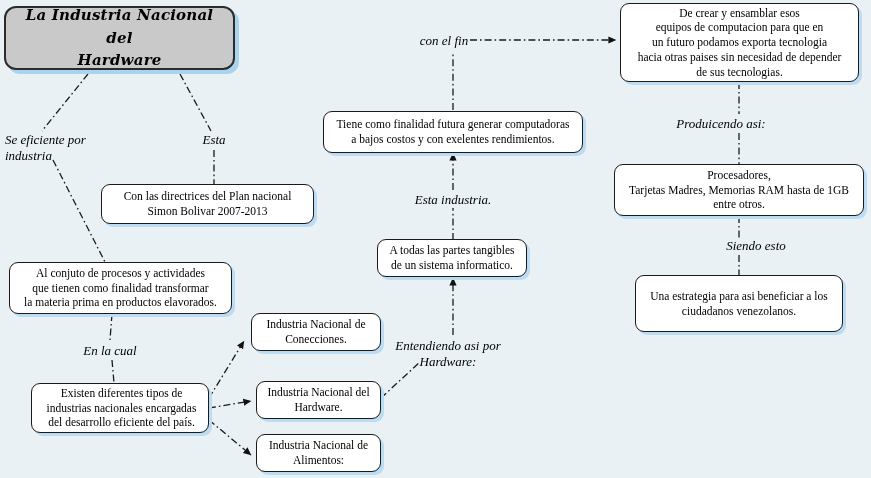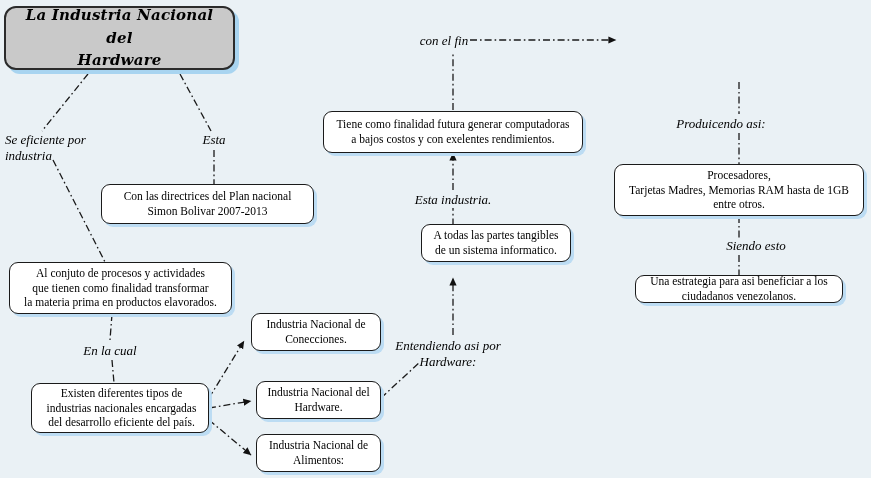--- a/index.html
+++ b/index.html
@@ -147,38 +147,45 @@
   <div class="node" style="left:256px; top:381px; width:125px; height:38px;">
     <span class="txt" style="white-space: pre-line;">Industria Nacional del
 Hardware.</span>
   </div>
 
   <div class="node" style="left:256px; top:434px; width:125px; height:38px;">
     <span class="txt" style="white-space: pre-line;">Industria Nacional de
 Alimentos:</span>
   </div>
 
-  <div class="node" style="left:377px; top:224px; width:150px; height:38px;margin-left:44px;">
+  <div class="node" style="left:377px; top:239px; width:150px; height:38px;">
     <span class="txt" style="white-space: pre-line;">A todas las partes tangibles
 de un sistema informatico.</span>
   </div>
 
   <div class="node" style="left:323px; top:111px; width:260px; height:42px;">
     <span class="txt" style="white-space: pre-line;">Tiene como finalidad futura generar computadoras
 a bajos costos y con exelentes rendimientos.</span>
   </div>
 
+  <div class="node" style="left:620px; top:3px; width:239px; height:79px;">
+    <span class="txt" style="white-space: pre-line;">De crear y ensamblar esos
+equipos de computacion para que en
+un futuro podamos exporta tecnologia
+hacia otras paises sin necesidad de depender
+de sus tecnologias.</span>
+  </div>
 
   <div class="node" style="left:614px; top:164px; width:250px; height:52px;">
     <span class="txt" style="white-space: pre-line;">Procesadores,
 Tarjetas Madres, Memorias RAM hasta de 1GB
 entre otros.</span>
   </div>
 
-  <div class="node" style="left:635px; top:275px; width:208px; height:28px;">
+  <div class="node" style="left:635px; top:275px; width:208px; height:57px;">
     <span class="txt" style="white-space: pre-line;">Una estrategia para asi beneficiar a los
 ciudadanos venezolanos.</span>
   </div>
 
   <div class="elabel left-al" style="left: 5px; top: 132px; width: 95px; white-space: pre-line;">Se eficiente por
 industria</div>
 
   <div class="elabel" style="left: 190px; top: 132px; width: 48px; white-space: pre-line;">Esta</div>
 
   <div class="elabel" style="left: 72px; top: 343px; width: 76px; white-space: pre-line;">En la cual</div>

